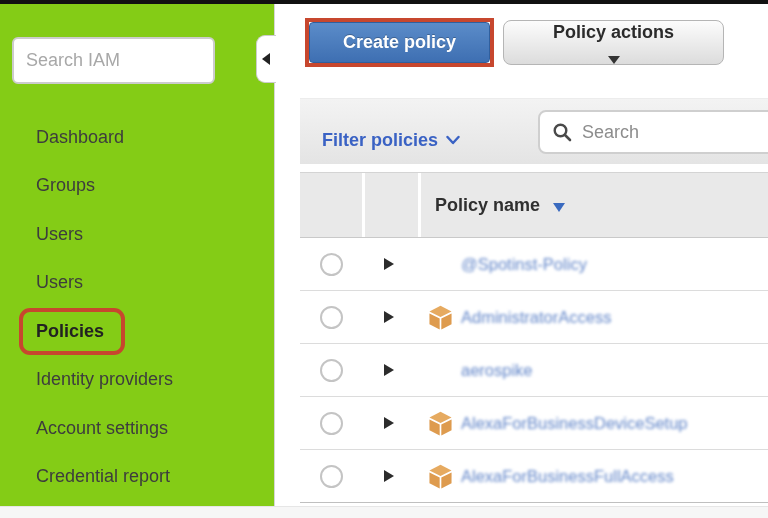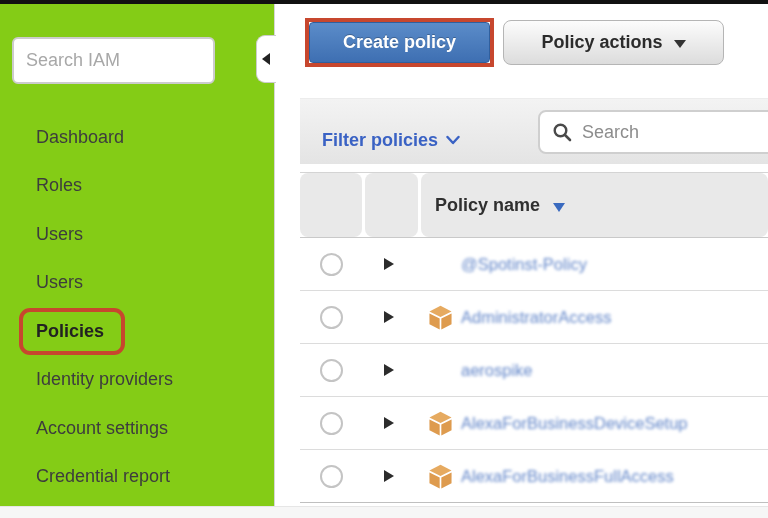--- a/index.html
+++ b/index.html
@@ -52,21 +52,21 @@
     display:block; width:181px; height:41px; border:1px solid #2f5f9e; border-radius:4px;
     background:linear-gradient(180deg,#5b8cc9 0%, #3e6fb2 100%);
     color:#ffffff; font-family:"Liberation Sans", sans-serif; font-size:18px; font-weight:bold;
     text-shadow:0 -1px 0 rgba(0,0,0,0.25); cursor:pointer;
   }
   .btn-default {
     position:absolute; left:503px; top:20px; width:221px; height:45px;
     border:1px solid #b5b5b5; border-radius:8px;
     background:linear-gradient(180deg,#fcfcfc 0%, #dcdcdc 100%);
     font-family:"Liberation Sans", sans-serif; font-size:18px; font-weight:bold; color:#2b2b2b;
-    display:flex; align-items:center; justify-content:center; gap:11px; cursor:pointer;
+    display:flex; align-items:center; justify-content:center; gap:11px; cursor:pointer;flex-direction:column;
   }
   .caret-down {
     width:0; height:0; border-left:6px solid transparent; border-right:6px solid transparent;
     border-top:8px solid #333333; margin-top:2px;
   }
 
   
   .panel { position:absolute; left:300px; top:98px; width:468px; height:406px; overflow:hidden; background:#ffffff; }
 
   .filter-bar {
@@ -87,21 +87,21 @@
     border:none; outline:none; width:220px;
     font-family:"Liberation Sans", sans-serif; font-size:18px; color:#555555; background:transparent;
   }
   .search-box input::placeholder { color:#8d8d8d; }
 
   .table-header {
     position:absolute; left:0; top:74px; width:468px; height:66px;
     background:#ffffff; border-top:1px solid #d4d4d4; border-bottom:1px solid #c9c9c9;
     display:flex; gap:3px;
   }
-  .hcell { background:#e9e9e9; height:100%;border-radius:8px; }
+  .hcell { background:#e9e9e9; height:100%; }
   .hcell.c1 { width:62px; }
   .hcell.c2 { width:53px; }
   .hcell.c3 { flex:1; display:flex; align-items:center; padding-left:14px; }
   .hcell.c3 .hlabel { font-size:18px; font-weight:bold; color:#303030; }
   .sort-caret {
     width:0; height:0; border-left:6.5px solid transparent; border-right:6.5px solid transparent;
     border-top:9px solid #3a6abf; margin-left:13px; margin-top:4px;
   }
 
   .rows { position:absolute; left:0; top:140px; width:468px; }
@@ -131,21 +131,21 @@
   <div class="topbar"></div>
 
   <aside class="sidebar">
     <input class="iam-search" type="text" placeholder="Search IAM" style="">
     <nav class="nav" id="nav">
   <div class="nav-item">
     <span class="nav-label">Dashboard</span>
   </div>
 
   <div class="nav-item">
-    <span class="nav-label">Roles</span>
+    <span class="nav-label">Groups</span>
   </div>
 
   <div class="nav-item">
     <span class="nav-label">Users</span>
   </div>
 
   <div class="nav-item">
     <span class="nav-label">Users</span>
   </div>
 

